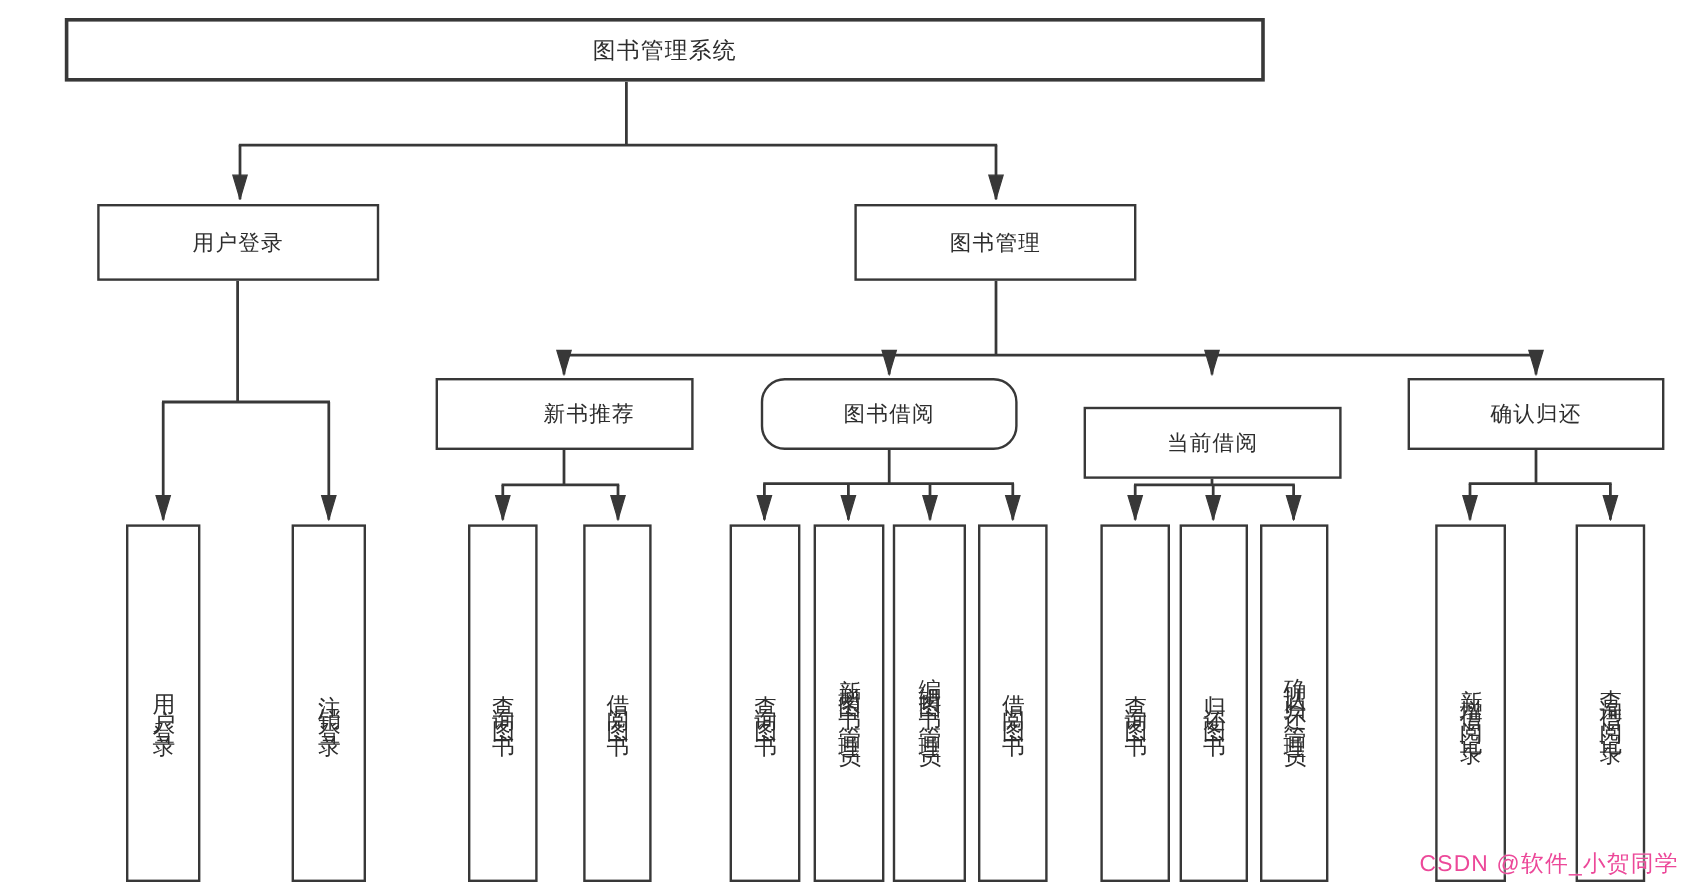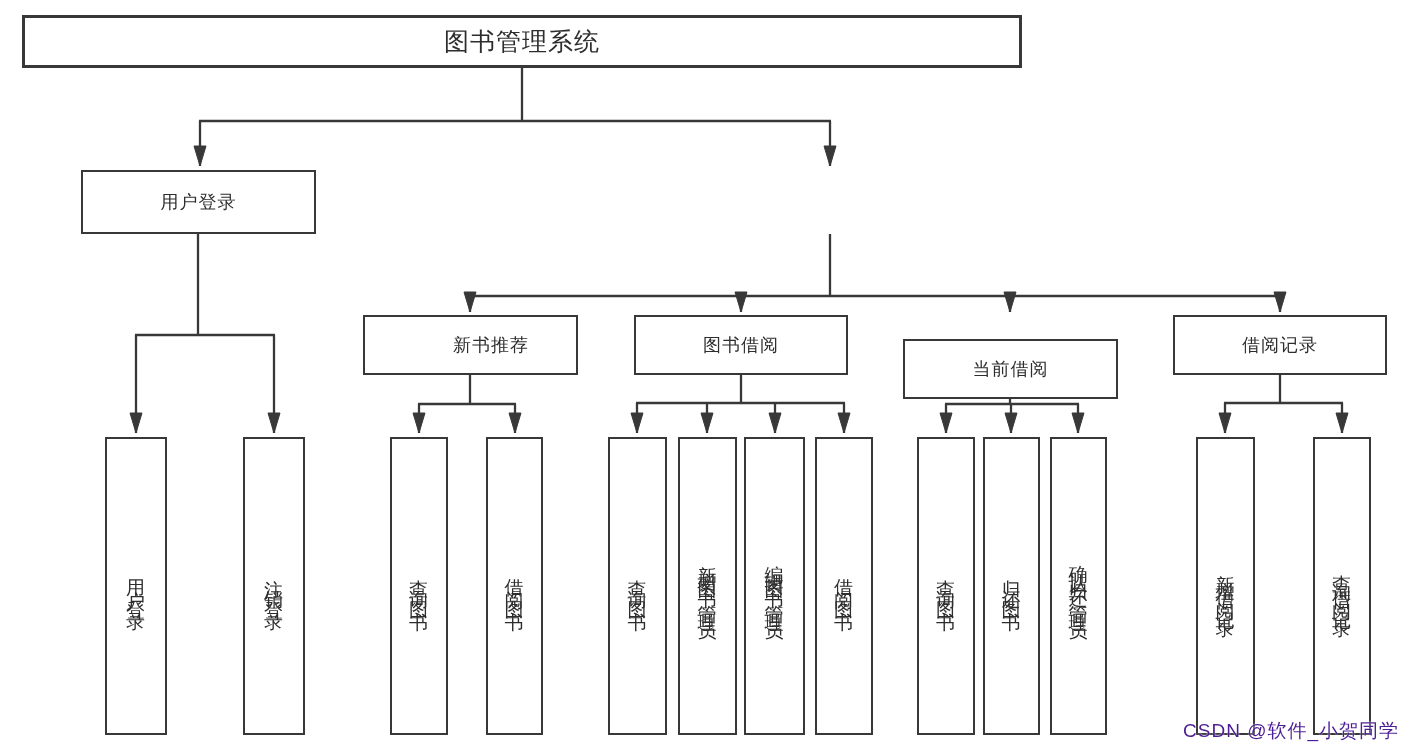--- a/index.html
+++ b/index.html
@@ -29,21 +29,22 @@
     display: flex;
     align-items: center;
     justify-content: center;
     color: #2d2d2d;
     font-size: 18px;
     letter-spacing: 1px;
     z-index: 2;
   }
   .node.root {
     border-width: 3px;
-    font-size: 25px;
+    font-size: 19px;
+    margin-left: 32px;
   }
   .leaf {
     position: absolute;
     box-sizing: border-box;
     border: 2px solid #383838;
     background: #ffffff;
     display: flex;
     align-items: center;
     justify-content: center;
     color: #2d2d2d;
@@ -55,23 +56,23 @@
     text-orientation: mixed;
     font-size: 19px;
     letter-spacing: 11px;
     line-height: 1;
     color: #2d2d2d;
     white-space: nowrap;
   }
   .watermark {
     position: absolute;
     right: 6px;
-    bottom: 3px;
+    bottom: 14px;
     font-size: 19px;
-    color: #4c1d95;
+    color: #ec4899;
     letter-spacing: 1px;
     z-index: 3;
     text-shadow: 0 0 2px #ffffff;
   }
 </style>
 </head>
 <body>
 
 <div class="stage">
 
@@ -121,25 +122,26 @@
       <path d="M1280,375 L1280,403"></path>
       <path d="M1224,403 L1343,403"></path>
       <path d="M1225,403 L1225,433" marker-end="url(#arrow)"></path>
       <path d="M1342,403 L1342,433" marker-end="url(#arrow)"></path>
     </g>
   </svg>
 
   <div class="node root" style="left:22px; top:15px; width:1000px; height:53px;">图书管理系统</div>
 
   <div class="node" style="left:81px; top:170px; width:235px; height:64px;">用户登录</div>
+  <div class="node" style="left:712px; top:170px; width:235px; height:64px;">图书管理</div>
 
   <div class="node" style="left:363px; top:315px; width:215px; height:60px;padding-left:41px;">新书推荐</div>
-  <div class="node" style="left:634px; top:315px; width:214px; height:60px;">图书借阅</div>
+  <div class="node" style="left:634px; top:315px; width:214px; height:60px;border-radius:20px;">图书借阅</div>
   <div class="node" style="left:903px; top:315px; width:215px; height:60px;margin-top:24px;">当前借阅</div>
-  <div class="node" style="left:1173px; top:315px; width:214px; height:60px;">借阅记录</div>
+  <div class="node" style="left:1173px; top:315px; width:214px; height:60px;">确认归还</div>
 
   <div class="leaf" style="left:105px; top:437px; width:62px; height:298px;">
     <span class="vtext">用户登录</span>
   </div>
   <div class="leaf" style="left:243px; top:437px; width:62px; height:298px;">
     <span class="vtext">注销登录</span>
   </div>
 
   <div class="leaf" style="left:390px; top:437px; width:58px; height:298px;">
     <span class="vtext">查询图书</span>

